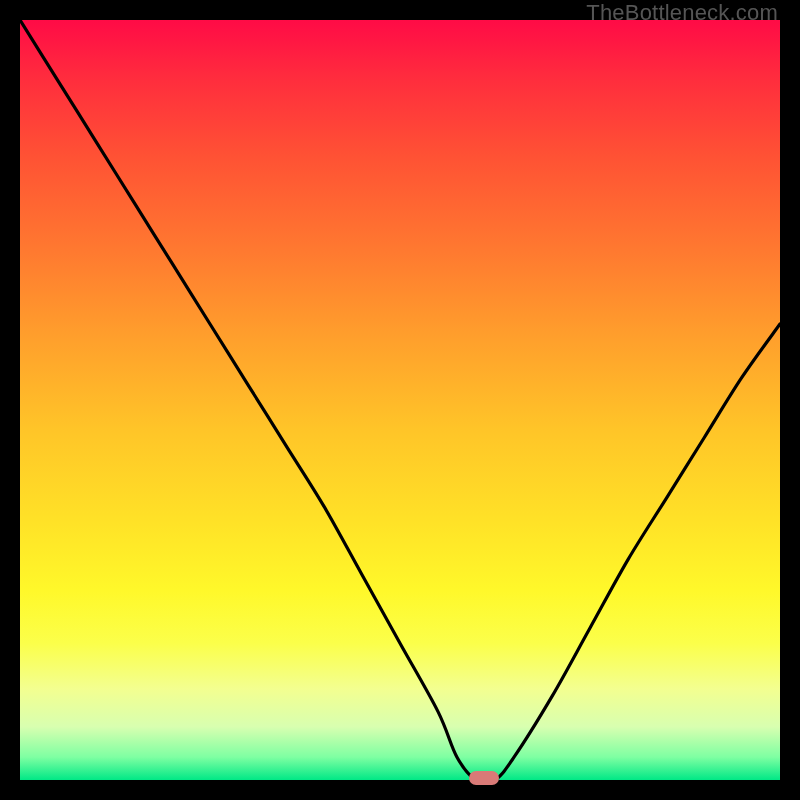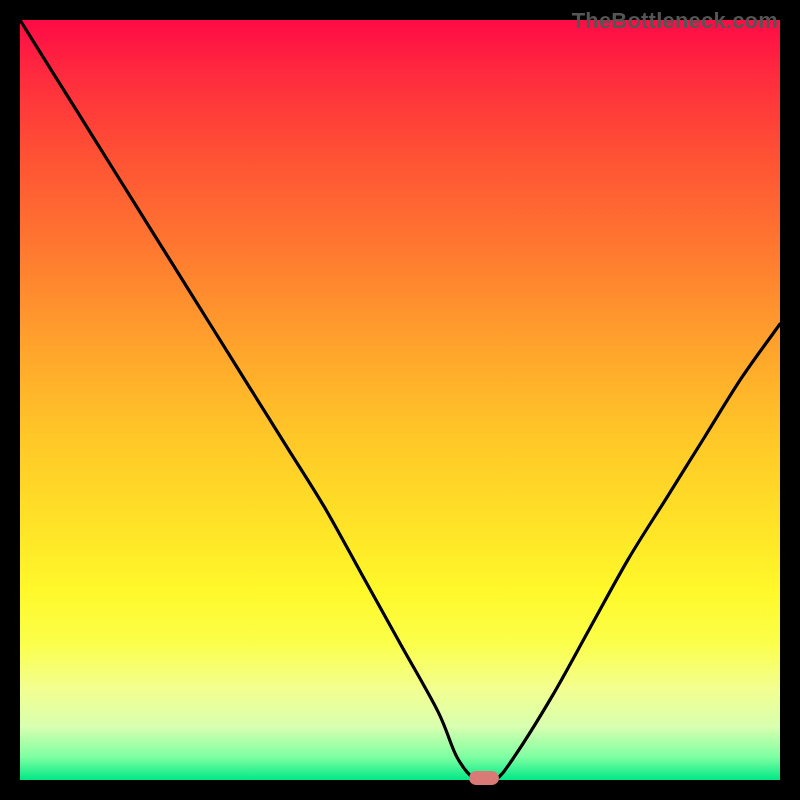--- a/index.html
+++ b/index.html
@@ -35,25 +35,25 @@
       #fff82a 75%,
       #fbff4a 82%,
       #f3ff90 88%,
       #d8ffb0 93%,
       #7effa2 97%,
       #00e886 100%
     );
   }
   .watermark {
     position: absolute;
-    top: 8px;
+    top: 0px;
     right: 22px;
     color: #555;
     font-size: 22px;
-    font-weight: 700;
+    font-weight: 400;
     letter-spacing: 0.2px;
     z-index: 5;
   }
   svg.curve {
     position: absolute;
     left: 0;
     top: 0;
     width: 760px;
     height: 760px;
     z-index: 3;

